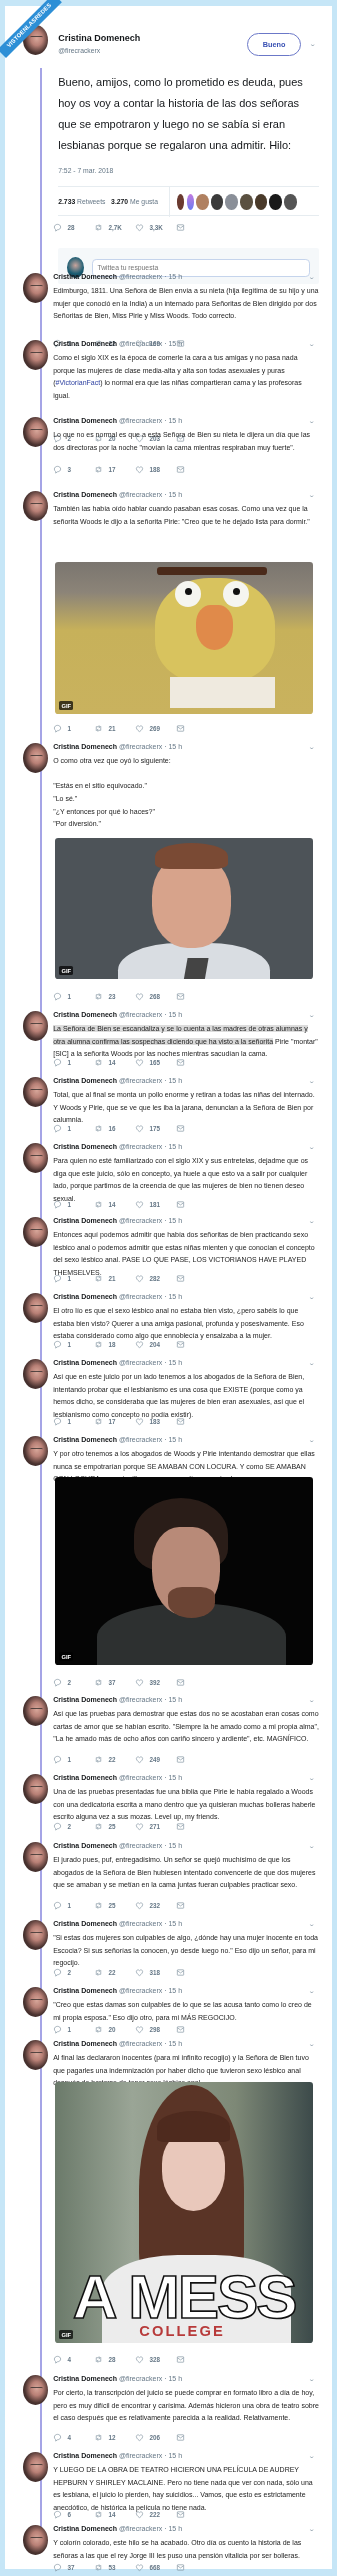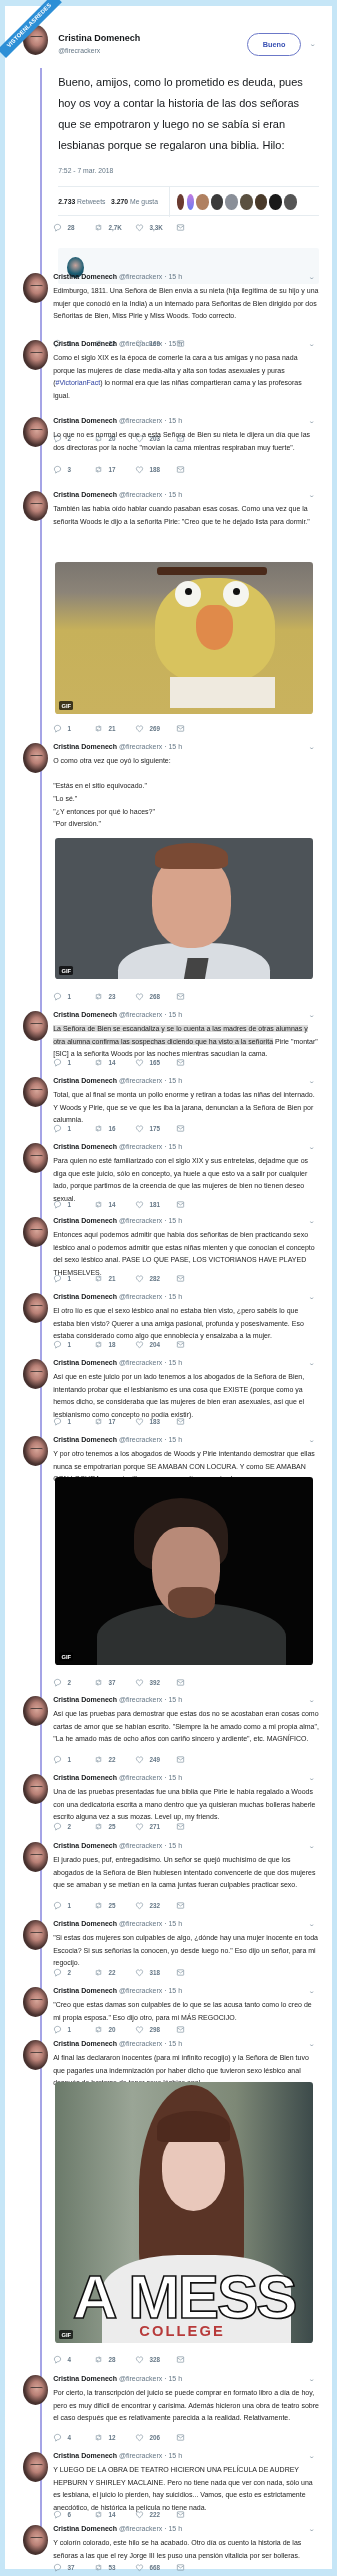--- a/index.html
+++ b/index.html
@@ -73,21 +73,21 @@
 
   <div class="banner"><span>VISTOENLASREDES</span></div>
 
   <div class="thread-line" style="top:62px;height:2462px;"></div>
   <div class="avatar" style="left:18.3px;top:18.3px;"></div>
   <div class="main-name">Cristina Domenech</div>
   <div class="main-handle">@firecrackerx</div>
   <button class="follow-btn">Bueno</button>
   <div class="chev" style="left:305px;top:34px;">⌄</div>
 
-  <div class="main-text">Bueno, amijos, como lo prometido es deuda, pues hoy os voy a contar la historia de las dos señoras que se empotraron y luego no se sabía si eran lesbianas porque se regalaron una biblia. Hilo:</div>
+  <div class="main-text">Bueno, amijos, como lo prometido es deuda, pues hoy os voy a contar la historia de las dos señoras que se empotraron y luego no se sabía si eran lesbianas porque se regalaron una admitir. Hilo:</div>
   <div class="main-date">7:52 - 7 mar. 2018</div>
 
   <div class="main-stats">
     <div class="counts">
       <b>2.733</b>
       <span>Retweets</span>
       &nbsp;&nbsp;<b>3.270</b>
       <span>Me gusta</span>
     </div>
     <div class="sep"></div>
@@ -126,20 +126,21 @@
     <div class="act mail">
         <svg viewBox="0 0 20 20">
           <rect x="3" y="4" width="14" height="12" rx="1"></rect>
           <path d="M3 6l7 5 7-5"></path>
         </svg>
       </div>
   </div>
 
   <div class="reply-box">
     <div class="reply-avatar"></div>
+    <input class="reply-input" type="text" placeholder="Twittea tu respuesta" style="">
   </div>
 
   <div id="replies">
       <div class="tweet" style="top: 267px;">
     <div class="avatar"></div>
     <div class="t-head">
       <span class="nm">Cristina Domenech</span>
       <span class="hd"> @firecrackerx · 15 h</span>
     </div>
     <div class="chev t-chev">⌄</div>

